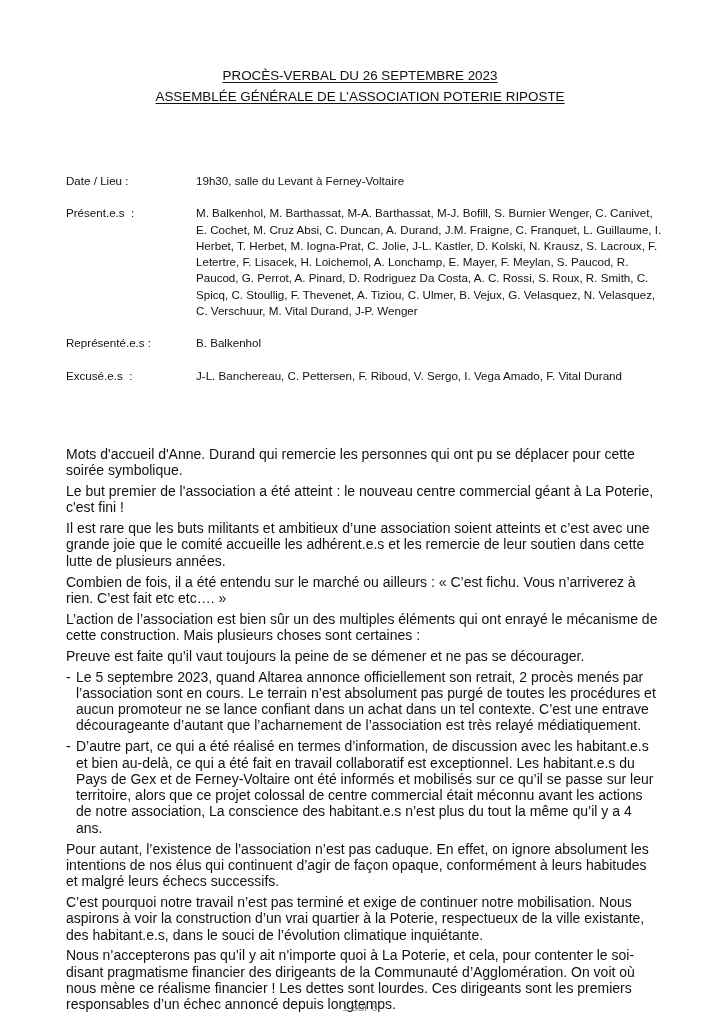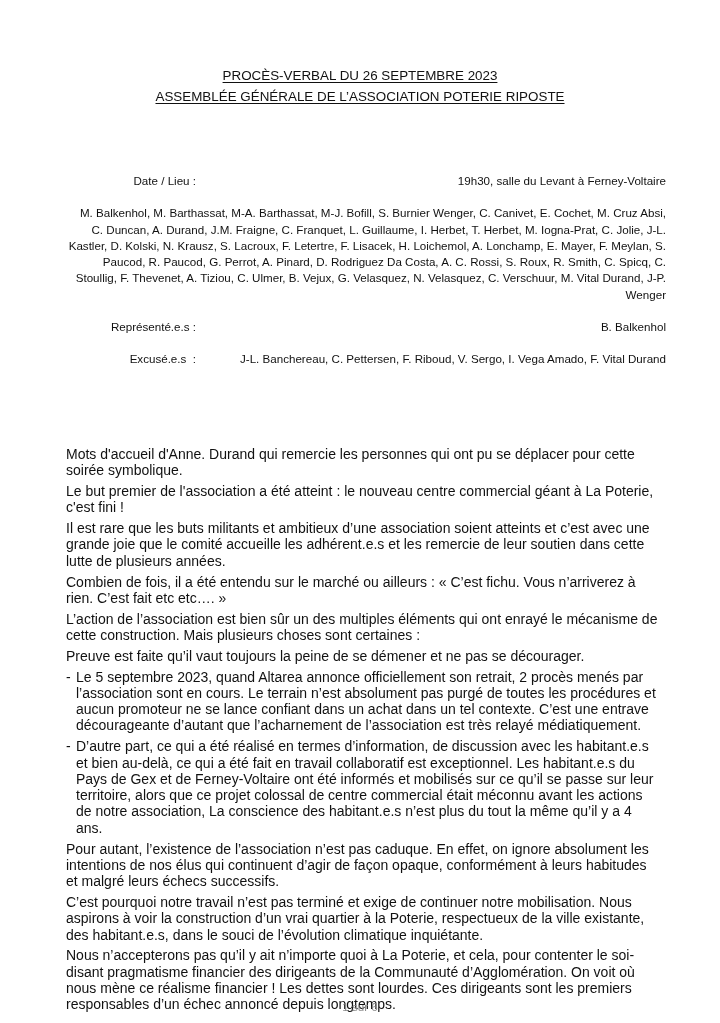--- a/index.html
+++ b/index.html
@@ -36,21 +36,20 @@
       color: #111;
       white-space: nowrap;
     }
     .info {
       position: absolute;
       left: 66px;
       top: 173px;
       width: 600px;
       font-size: 11.6px;
       line-height: 16.3px;
-      text-align: right;
     }
     .info-row {
       display: flex;
       margin-bottom: 16px;
     }
     .info-label {
       width: 130px;
       flex: 0 0 130px;
       white-space: pre;
     }
@@ -98,20 +97,21 @@
     <div class="title-line">PROCÈS-VERBAL DU 26 SEPTEMBRE 2023</div>
     <div class="title-line">ASSEMBLÉE GÉNÉRALE DE L’ASSOCIATION POTERIE RIPOSTE</div>
   </div>
 
   <div class="info">
     <div class="info-row">
       <div class="info-label">Date / Lieu :</div>
       <div class="info-value">19h30, salle du Levant à Ferney-Voltaire</div>
     </div>
     <div class="info-row">
+      <div class="info-label">Présent.e.s  :</div>
       <div class="info-value">M. Balkenhol, M. Barthassat, M-A. Barthassat, M-J. Bofill, S. Burnier Wenger, C. Canivet, E. Cochet, M. Cruz Absi, C. Duncan, A. Durand, J.M. Fraigne, C. Franquet, L. Guillaume, I. Herbet, T. Herbet, M. Iogna-Prat, C. Jolie, J-L. Kastler, D. Kolski, N. Krausz, S. Lacroux, F. Letertre, F. Lisacek, H. Loichemol, A. Lonchamp, E. Mayer, F. Meylan, S. Paucod, R. Paucod, G. Perrot, A. Pinard, D. Rodriguez Da Costa, A. C. Rossi, S. Roux, R. Smith, C. Spicq, C. Stoullig, F. Thevenet, A. Tiziou, C. Ulmer, B. Vejux, G. Velasquez, N. Velasquez,  C. Verschuur, M. Vital Durand, J-P. Wenger</div>
     </div>
     <div class="info-row">
       <div class="info-label">Représenté.e.s :</div>
       <div class="info-value">B. Balkenhol</div>
     </div>
     <div class="info-row">
       <div class="info-label">Excusé.e.s  :</div>
       <div class="info-value">J-L. Banchereau, C. Pettersen, F. Riboud, V. Sergo, I. Vega Amado, F. Vital Durand</div>
     </div>

